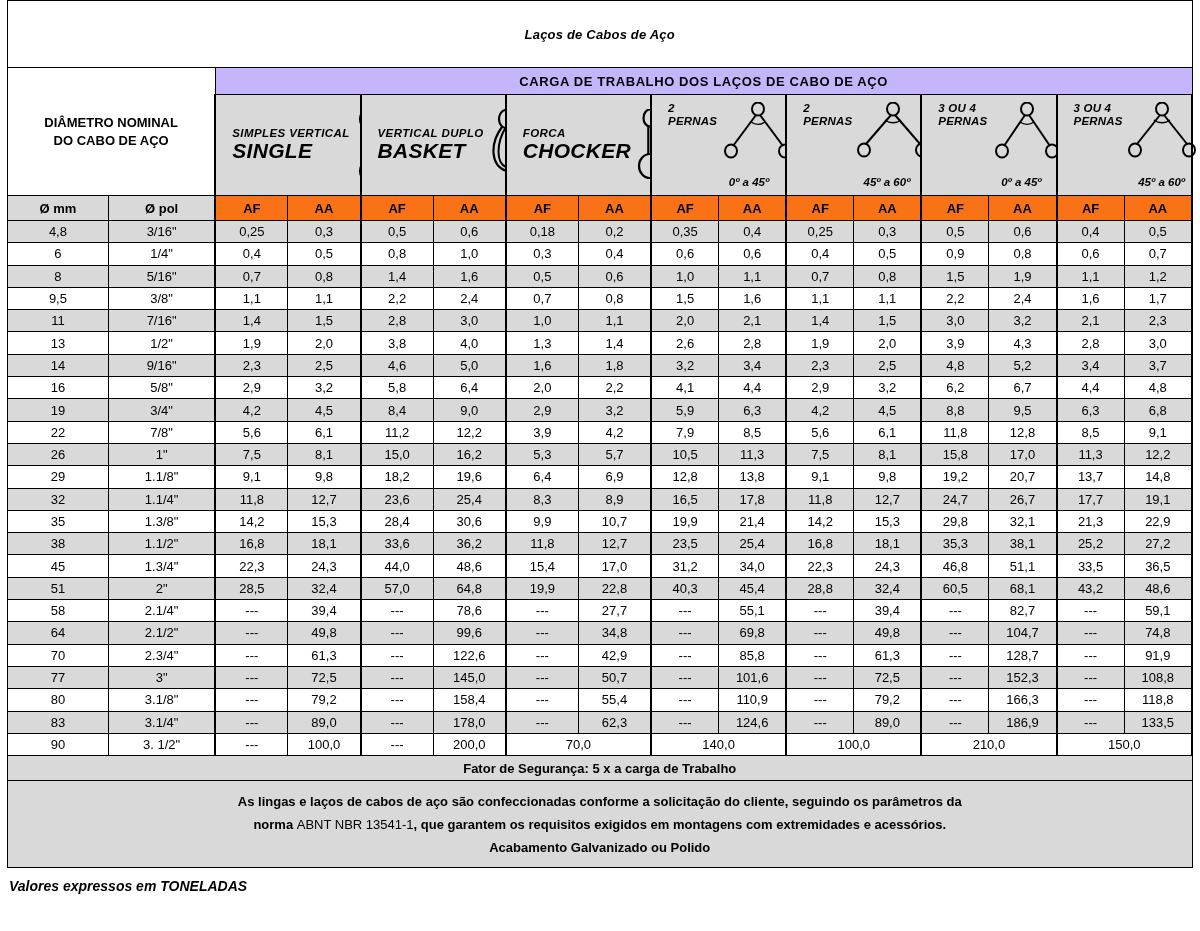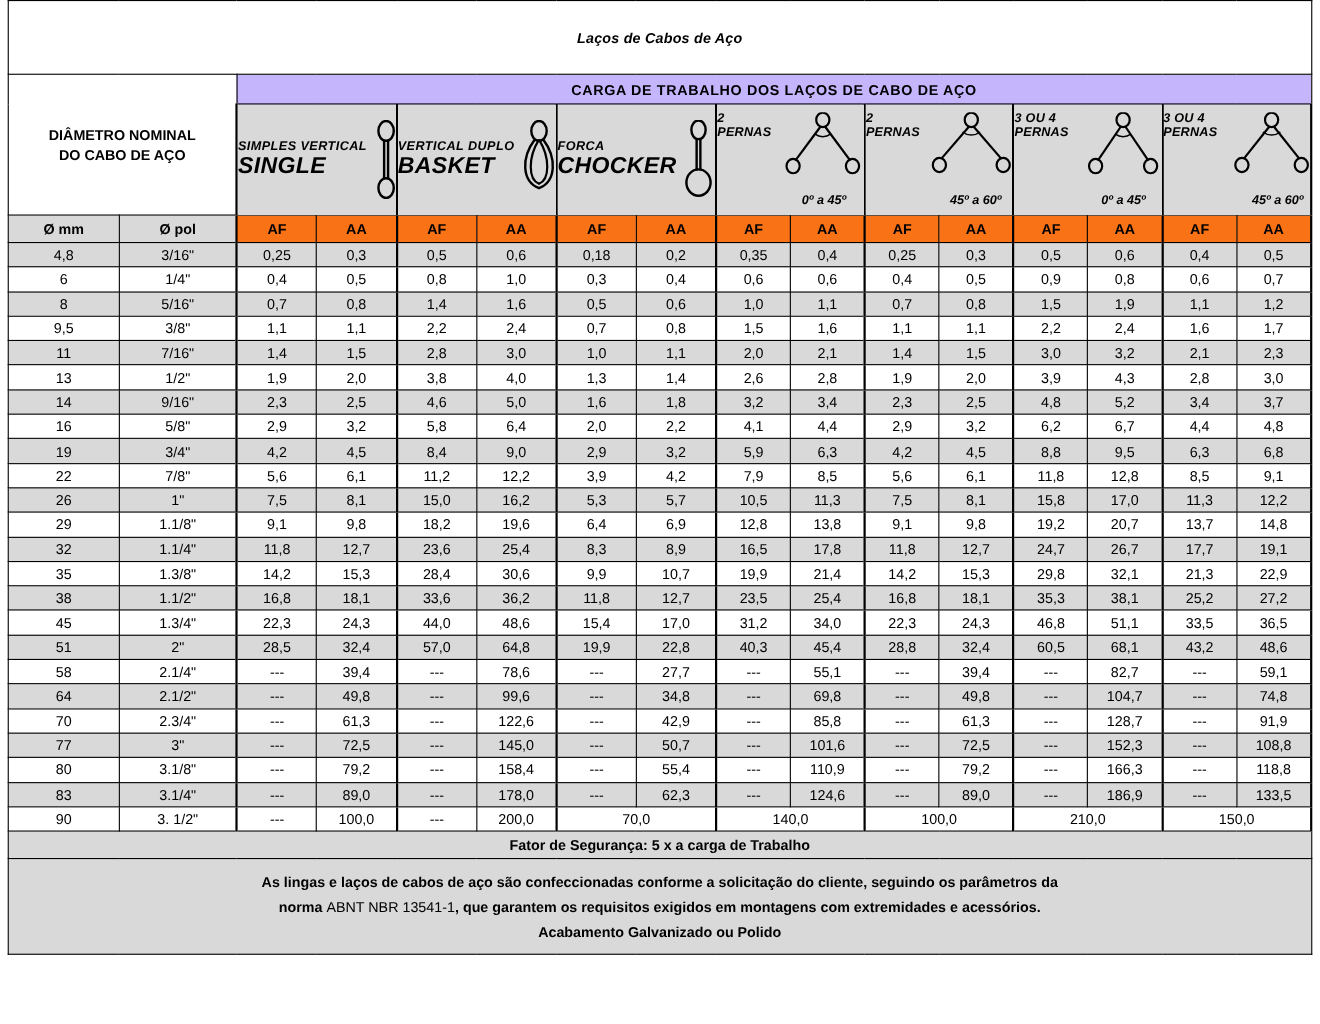--- a/index.html
+++ b/index.html
@@ -68,20 +68,21 @@
   }
   .type-row {
     display: flex;
     align-items: center;
     justify-content: space-between;
     gap: 4px;
   }
   .type-txt {
     text-align: left;
     flex: 1 1 auto;
+    padding-left: 16px;
   }
   .type-t1 {
     font-size: 11.5px;
     font-weight: bold;
     font-style: italic;
     letter-spacing: .4px;
     white-space: nowrap;
   }
   .type-t2 {
     font-size: 21px;
@@ -791,13 +792,14 @@
 
       <tr>
         <td class="note-cell" colspan="16">
           <div>As lingas e laços de cabos de aço são confeccionadas conforme a solicitação do cliente, seguindo os parâmetros da</div>
           <div><span>norma </span><b>ABNT NBR 13541-1</b><span>, que garantem os requisitos exigidos em montagens com extremidades e acessórios.</span></div>
           <div class="note-line3">Acabamento Galvanizado ou Polido</div>
         </td>
       </tr>
     </tbody>
   </table>
+  <div class="bottom-note">Valores expressos em TONELADAS</div>
 </div>
 
 </body></html>

